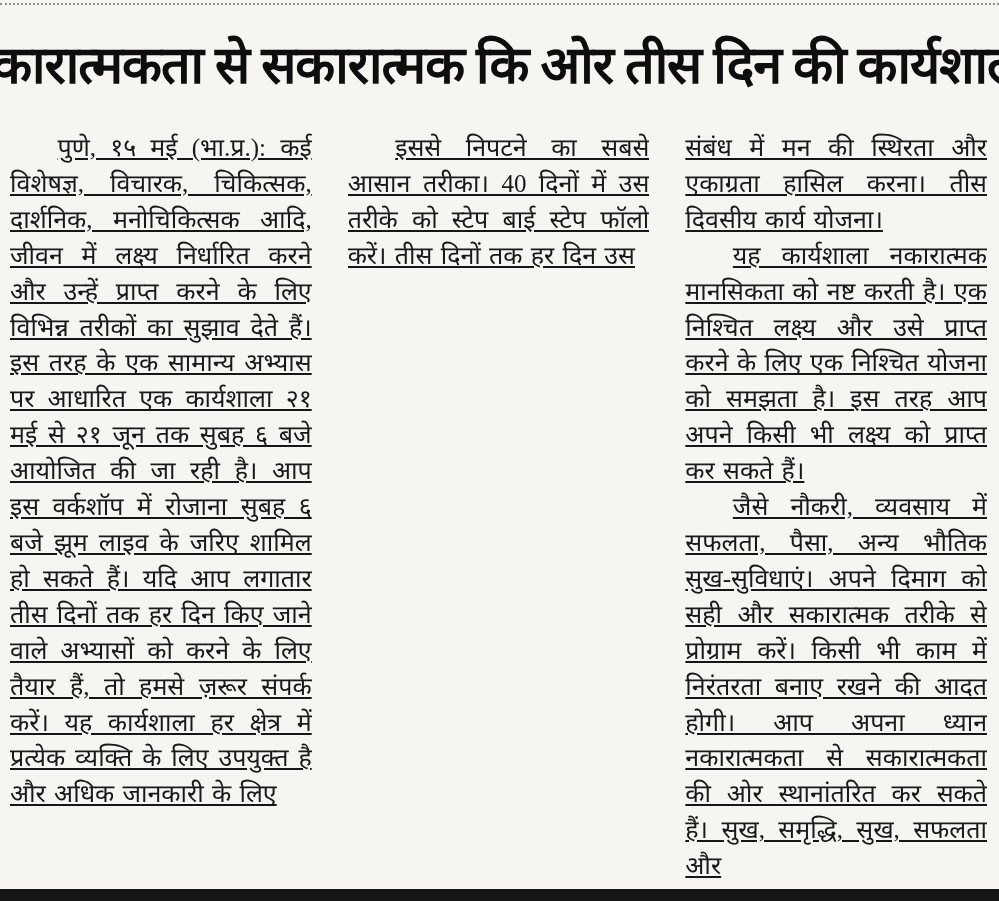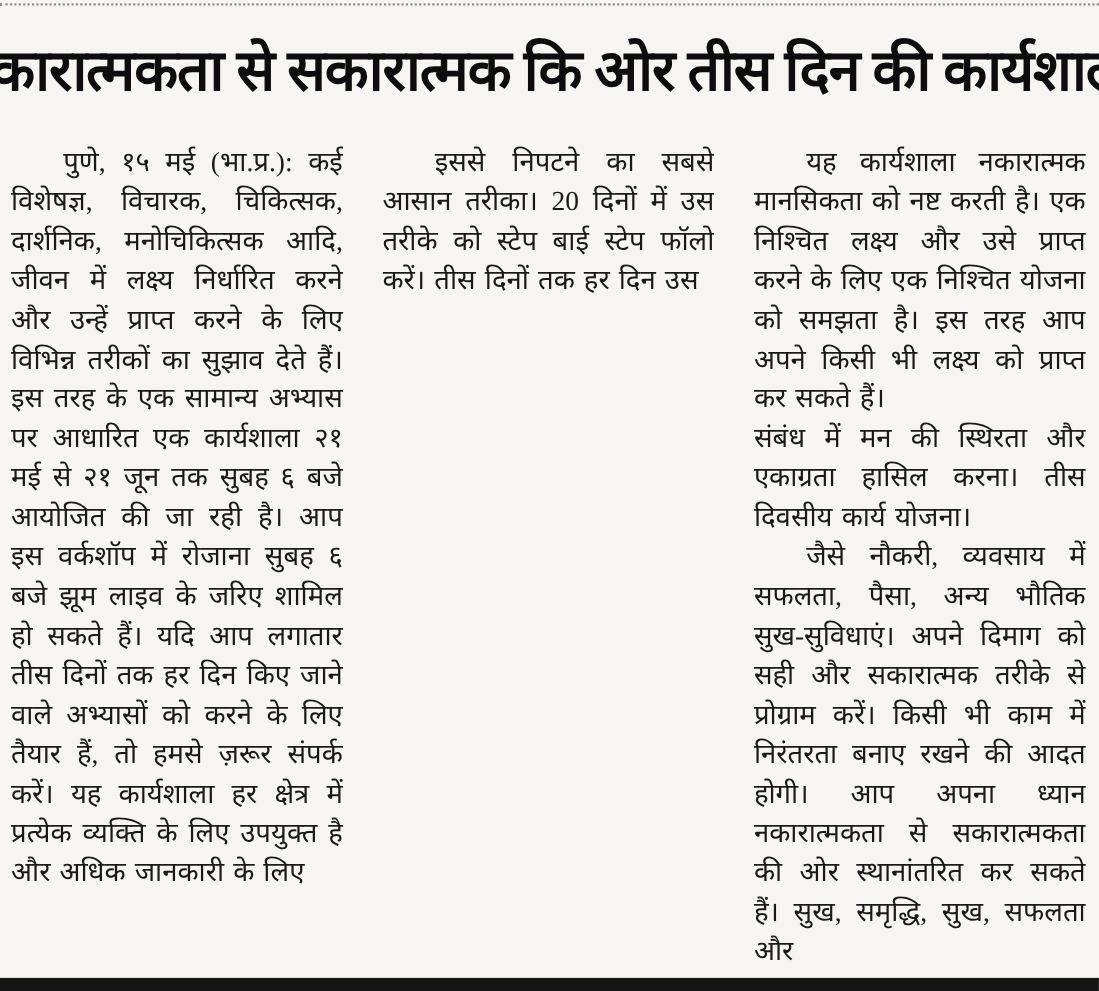--- a/index.html
+++ b/index.html
@@ -50,20 +50,21 @@
     right: 12px;
     bottom: 17px;
     display: flex;
     gap: 36px;
     overflow: hidden;
   }
   .col {
     flex: 1 1 0;
     min-width: 0;
     overflow: hidden;
+    text-decoration: underline;
   }
   .para {
     margin: 0;
     font-size: 25px;
     line-height: 35.9px;
     text-align: justify;
     text-justify: inter-word;
     word-spacing: 2px;
     color: #191919;
   }
@@ -88,26 +89,26 @@
 
   <h1 class="headline">नकारात्मकता से सकारात्मक कि ओर तीस दिन की कार्यशाला</h1>
 
   <div class="columns">
 
     <div class="col">
       <p class="para indent">पुणे, १५ मई (भा.प्र.): कई विशेषज्ञ, विचारक, चिकित्सक, दार्शनिक, मनोचिकित्सक आदि, जीवन में लक्ष्य निर्धारित करने और उन्हें प्राप्त करने के लिए विभिन्न तरीकों का सुझाव देते हैं। इस तरह के एक सामान्य अभ्यास पर आधारित एक कार्यशाला २१ मई से २१ जून तक सुबह ६ बजे आयोजित की जा रही है। आप इस वर्कशॉप में रोजाना सुबह ६ बजे झूम लाइव के जरिए शामिल हो सकते हैं। यदि आप लगातार तीस दिनों तक हर दिन किए जाने वाले अभ्यासों को करने के लिए तैयार हैं, तो हमसे ज़रूर संपर्क करें। यह कार्यशाला हर क्षेत्र में प्रत्येक व्यक्ति के लिए उपयुक्त है और अधिक जानकारी के लिए</p>
     </div>
 
     <div class="col">
-      <p class="para indent">इससे निपटने का सबसे आसान तरीका। 20 दिनों में उस तरीके को स्टेप बाई स्टेप फॉलो करें। तीस दिनों तक हर दिन उस</p>
+      <p class="para indent">इससे निपटने का सबसे आसान तरीका। 40 दिनों में उस तरीके को स्टेप बाई स्टेप फॉलो करें। तीस दिनों तक हर दिन उस</p>
     </div>
 
     <div class="col">
+      <p class="para">संबंध में मन की स्थिरता और एकाग्रता हासिल करना। तीस दिवसीय कार्य योजना।</p>
       <p class="para indent">यह कार्यशाला नकारात्मक मानसिकता को नष्ट करती है। एक निश्चित लक्ष्य और उसे प्राप्त करने के लिए एक निश्चित योजना को समझता है। इस तरह आप अपने किसी भी लक्ष्य को प्राप्त कर सकते हैं।</p>
-      <p class="para">संबंध में मन की स्थिरता और एकाग्रता हासिल करना। तीस दिवसीय कार्य योजना।</p>
       <p class="para indent">जैसे नौकरी, व्यवसाय में सफलता, पैसा, अन्य भौतिक सुख-सुविधाएं। अपने दिमाग को सही और सकारात्मक तरीके से प्रोग्राम करें। किसी भी काम में निरंतरता बनाए रखने की आदत होगी। आप अपना ध्यान नकारात्मकता से सकारात्मकता की ओर स्थानांतरित कर सकते हैं। सुख, समृद्धि, सुख, सफलता और</p>
     </div>
 
   </div>
 
   <div class="bottom-bar"></div>
 
 </div>
 
 </body></html>

